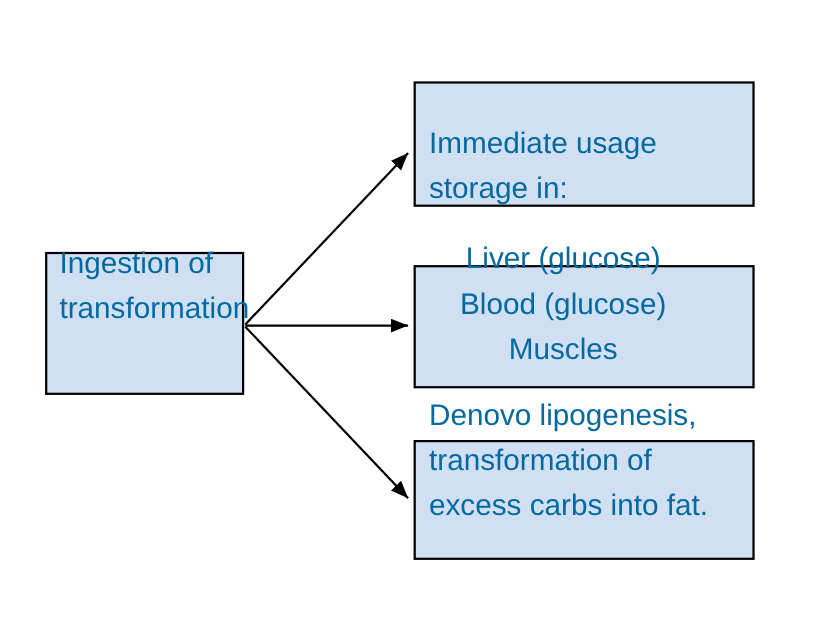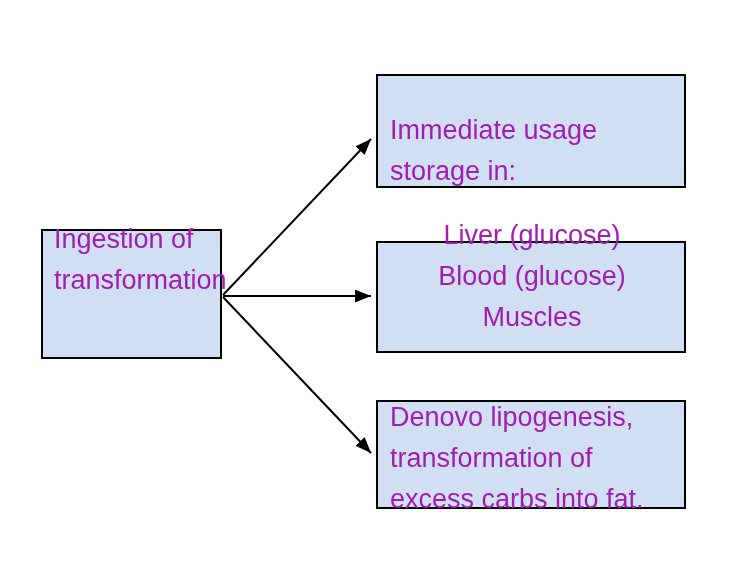--- a/index.html
+++ b/index.html
@@ -27,21 +27,21 @@
     box-sizing: border-box;
     background: #d0e0f2;
     border: 2px solid #000000;
     z-index: 2;
   }
   
   .node-text {
     position: absolute;
     font-size: 27px;
     line-height: 41px;
-    color: #a21caf;
+    color: #0369a1;
     white-space: pre-wrap;
     z-index: 3;
     pointer-events: none;
   }
   .t-left  { text-align: left; }
   .t-center{ text-align: center; }
 </style>
 </head>
 <body>
 
@@ -63,19 +63,19 @@
   <div class="node" style="left:376px; top:74px; width:310px; height:114px;"></div>
 
   <div class="node" style="left:376px; top:241px; width:310px; height:112px;"></div>
 
   <div class="node" style="left:376px; top:400px; width:310px; height:109px;"></div>
 
   <div class="node-text t-left" style="left:54px; top:219px; width:166px;">Ingestion of transformation</div>
 
   <div class="node-text t-left" style="left:390px; top:110px; width:290px;">Immediate usage storage in:</div>
 
-  <div class="node-text t-center" style="left:390px; top:215px; width:284px;">Liver (glucose)
+  <div class="node-text t-center" style="left:370px; top:215px; width:284px;">Liver (glucose)
 Blood (glucose)
 Muscles</div>
 
-  <div class="node-text t-left" style="left:390px; top:357px; width:290px;margin-top:40px;">Denovo lipogenesis, transformation of excess carbs into fat.</div>
+  <div class="node-text t-left" style="left:390px; top:357px; width:290px;">Denovo lipogenesis, transformation of excess carbs into fat.</div>
 
 </div>
 
 </body></html>

